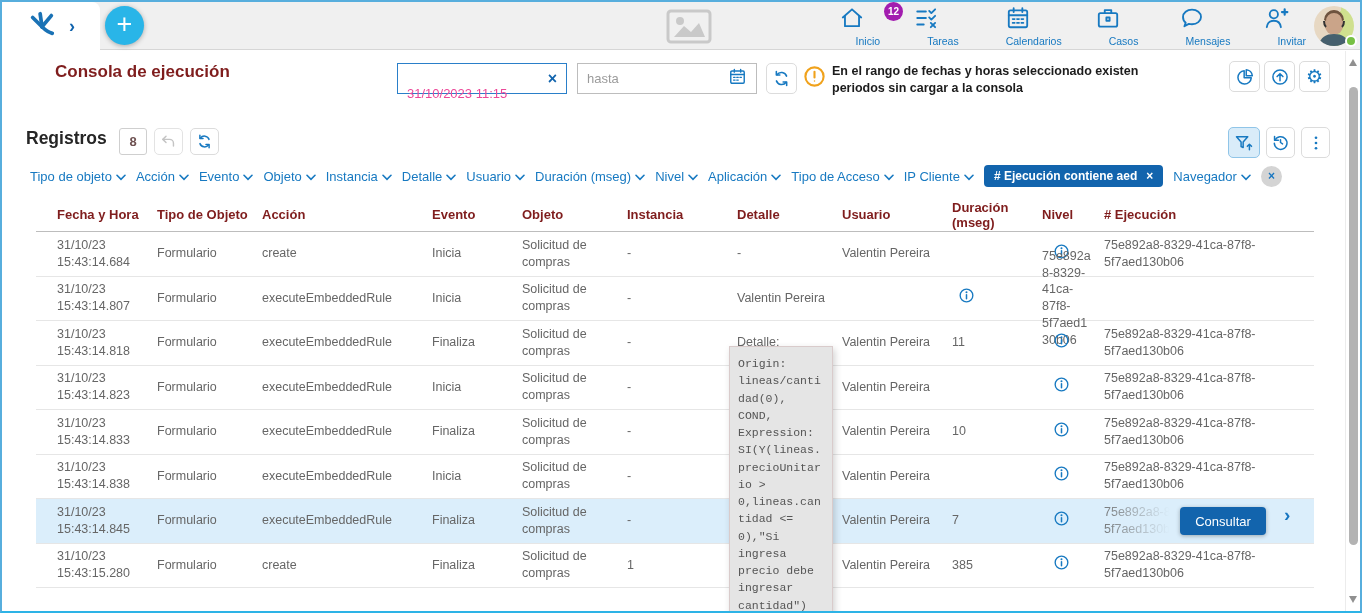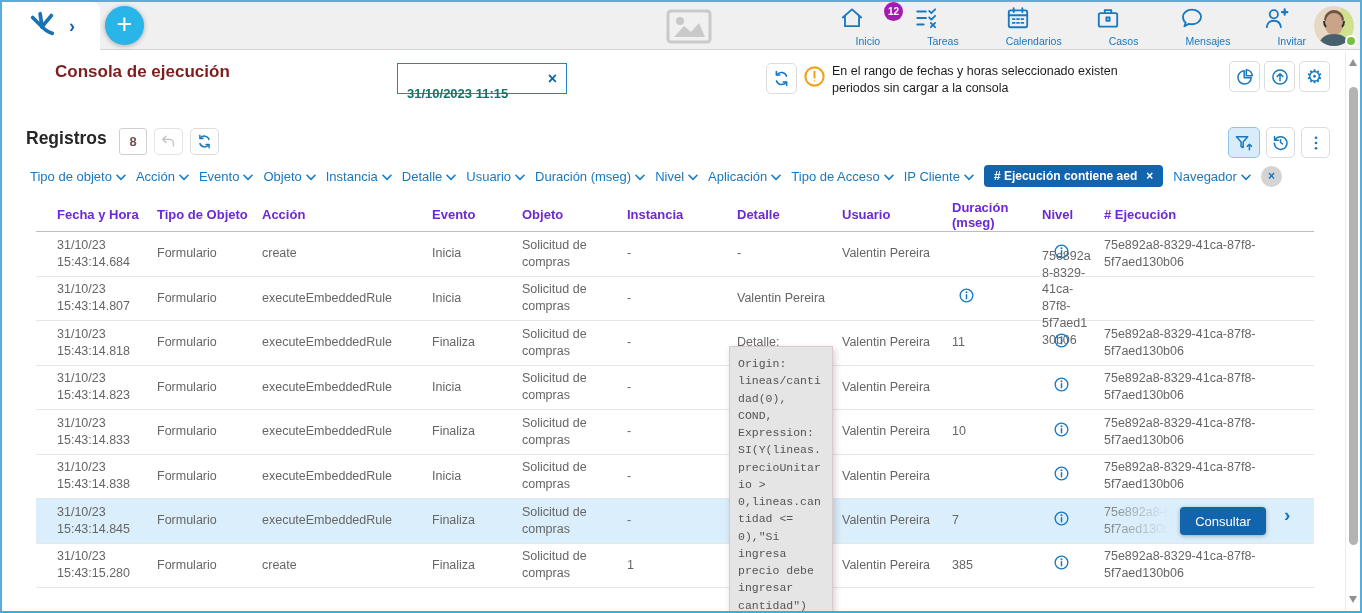--- a/index.html
+++ b/index.html
@@ -30,29 +30,29 @@
                 background:#76c043; border:2px solid #fff; }
 
   
   .header-title { position:absolute; left:25px; top:60px; font-size:17px; font-weight:700; color:#7f1d1d;margin-left:28px; }
   .date-box { position:absolute; top:61px; height:31px; background:#fff; display:flex; align-items:center;
               padding:0 9px; gap:6px; }
   #date-from { left:395px; width:170px; border:1px solid #2a7fc9; }
   #date-to   { left:575px; width:180px; border:1px solid #bdbdbd; }
   .date-box input { border:none; outline:none; flex:1; min-width:0; font-family:inherit;
                     font-size:13px; background:transparent; }
-  #date-from input { font-weight:700; color:#0f766e;margin-top:29px; }
+  #date-from input { font-weight:400; color:#ec4899;margin-top:29px; }
   #date-to input { color:#444; }
   #date-to input::placeholder { color:#9b9b9b; }
   .x-glyph { color:#1264ad; font-size:16px; font-weight:700; line-height:1; }
   .icon-box { position:absolute; width:31px; height:31px; border:1px solid #dcdcdc; border-radius:5px;
               background:#fff; display:flex; align-items:center; justify-content:center; }
   #refresh-main { left:764px; top:61px; }
   .warn-icon { position:absolute; left:801px; top:63px; }
-  .warn-text { position:absolute; left:830px; top:61px; width:320px; font-size:12.5px; font-weight:400;
+  .warn-text { position:absolute; left:830px; top:61px; width:320px; font-size:12.5px; font-weight:700;
                color:#1c1c1c; line-height:1.35; }
   #btn-pie  { left:1227px; top:59px; } #btn-up { left:1262px; top:59px; }
   #btn-gear { left:1297px; top:59px; font-size:19px; color:#1779c1; }
 
   
   .registros-label { position:absolute; left:24px; top:126px; font-size:17.5px; font-weight:700; color:#262626; }
   .count-box { position:absolute; left:117px; top:126px; min-width:28px; height:27px; border:1px solid #cfcfcf;
                border-radius:3px; display:flex; align-items:center; justify-content:center; font-size:13px;
                font-weight:700; color:#6e5151; background:#fff; }
   #undo-box  { left:152px; top:126px; width:29px; height:27px; border-color:#e3e3e3; }
@@ -68,21 +68,21 @@
   .filter-chip { display:flex; align-items:center; gap:9px; background:#1264ad; color:#fff; font-size:12px;
                  font-weight:700; padding:4px 10px; border-radius:4px; }
   .chip-x { font-size:12px; font-weight:700; }
   .clear-circle { width:21px; height:21px; border-radius:50%; background:#d4d4d4; color:#1876c0;
                   font-weight:700; font-size:12px; display:flex; align-items:center; justify-content:center; }
 
   
   .table { position:absolute; left:34px; top:196px; width:1278px; }
   .trow { display:grid; grid-template-columns:100px 105px 170px 90px 105px 110px 105px 105px 95px 62px 1fr;
           padding-left:21px; align-items:center; }
-  .thead { height:34px; border-bottom:1px solid #bdbdbd; color:#6d28d9; font-size:13px; font-weight:700; }
+  .thead { height:34px; border-bottom:1px solid #bdbdbd; color:#7f1d1d; font-size:13px; font-weight:700; }
   .thead .th.dur, .cell.num { padding-left:5px; }
   .tdata { height:44.5px; border-bottom:1px solid #e6e6e6; color:#666; font-size:12.5px; }
   .tdata.hl { background:#dbeefb; }
   .cell { padding-right:10px; line-height:1.35; overflow:hidden; }
   .cell.num { text-align:left; padding-right:5px; }
   .cell.nivel { padding-left:10px; }
   .cell .l2 { display:block; }
   .execid { display:inline-block; max-width:175px; overflow-wrap:anywhere; }
 
   
@@ -191,20 +191,30 @@
     </div>
     <span class="status-dot" data-interactable="false"></span>
   </div>
 
   <div class="header-title" data-interactable="false">Consola de ejecución</div>
 
   <div class="date-box" id="date-from" data-interactable="true">
     <input data-interactable="true" readonly="" value="31/10/2023 11:15" style="">
     <span class="x-glyph" data-interactable="true">×</span>
   </div>
+  <div class="date-box" id="date-to" data-interactable="true">
+    <input data-interactable="true" readonly="" placeholder="hasta" style="">
+    <span data-interactable="true">
+      <svg width="19" height="19" viewBox="0 0 24 24" fill="none" stroke="#1779c1" stroke-width="1.8" stroke-linecap="round">
+        <rect x="3.5" y="5" width="17" height="15.5" rx="1.5"></rect>
+          <path d="M3.5 9.5h17M8 3v3.5M16 3v3.5"></path>
+        <path d="M7 13h2M11 13h2M15 13h2M7 16.5h2M11 16.5h2" stroke-width="1.6"></path>
+      </svg>
+    </span>
+  </div>
   <div class="icon-box" id="refresh-main" data-interactable="true">
     <svg width="19" height="19" viewBox="0 0 24 24" fill="none" stroke="#1779c1" stroke-width="2" stroke-linecap="round" stroke-linejoin="round">
       <path d="M18.4 9A7 7 0 0 0 6.2 7.2"></path>
         <path d="M5.5 3.2v4.4h4.4"></path>
       <path d="M5.6 15a7 7 0 0 0 12.2 1.8"></path>
         <path d="M18.5 20.8v-4.4h-4.4"></path>
     </svg>
   </div>
   <span class="warn-icon" data-interactable="false">
     <svg width="23" height="23" viewBox="0 0 24 24" fill="none" stroke="#f0a21c" stroke-width="2.2" stroke-linecap="round">

